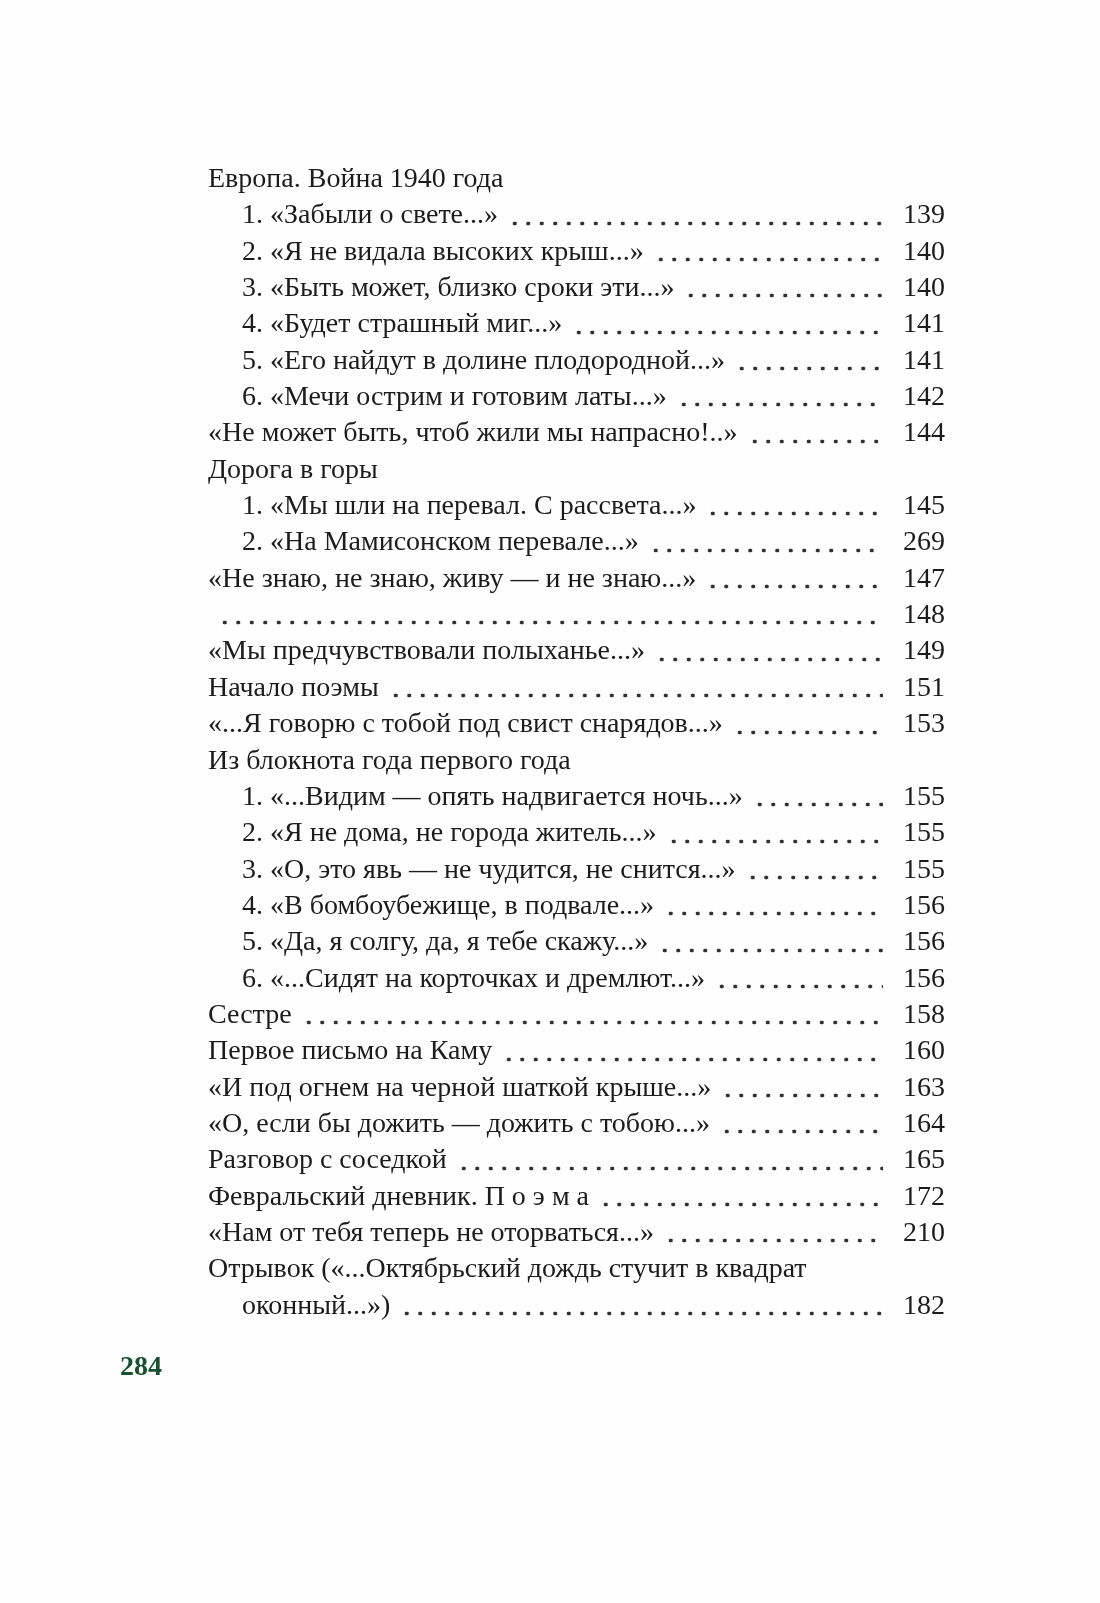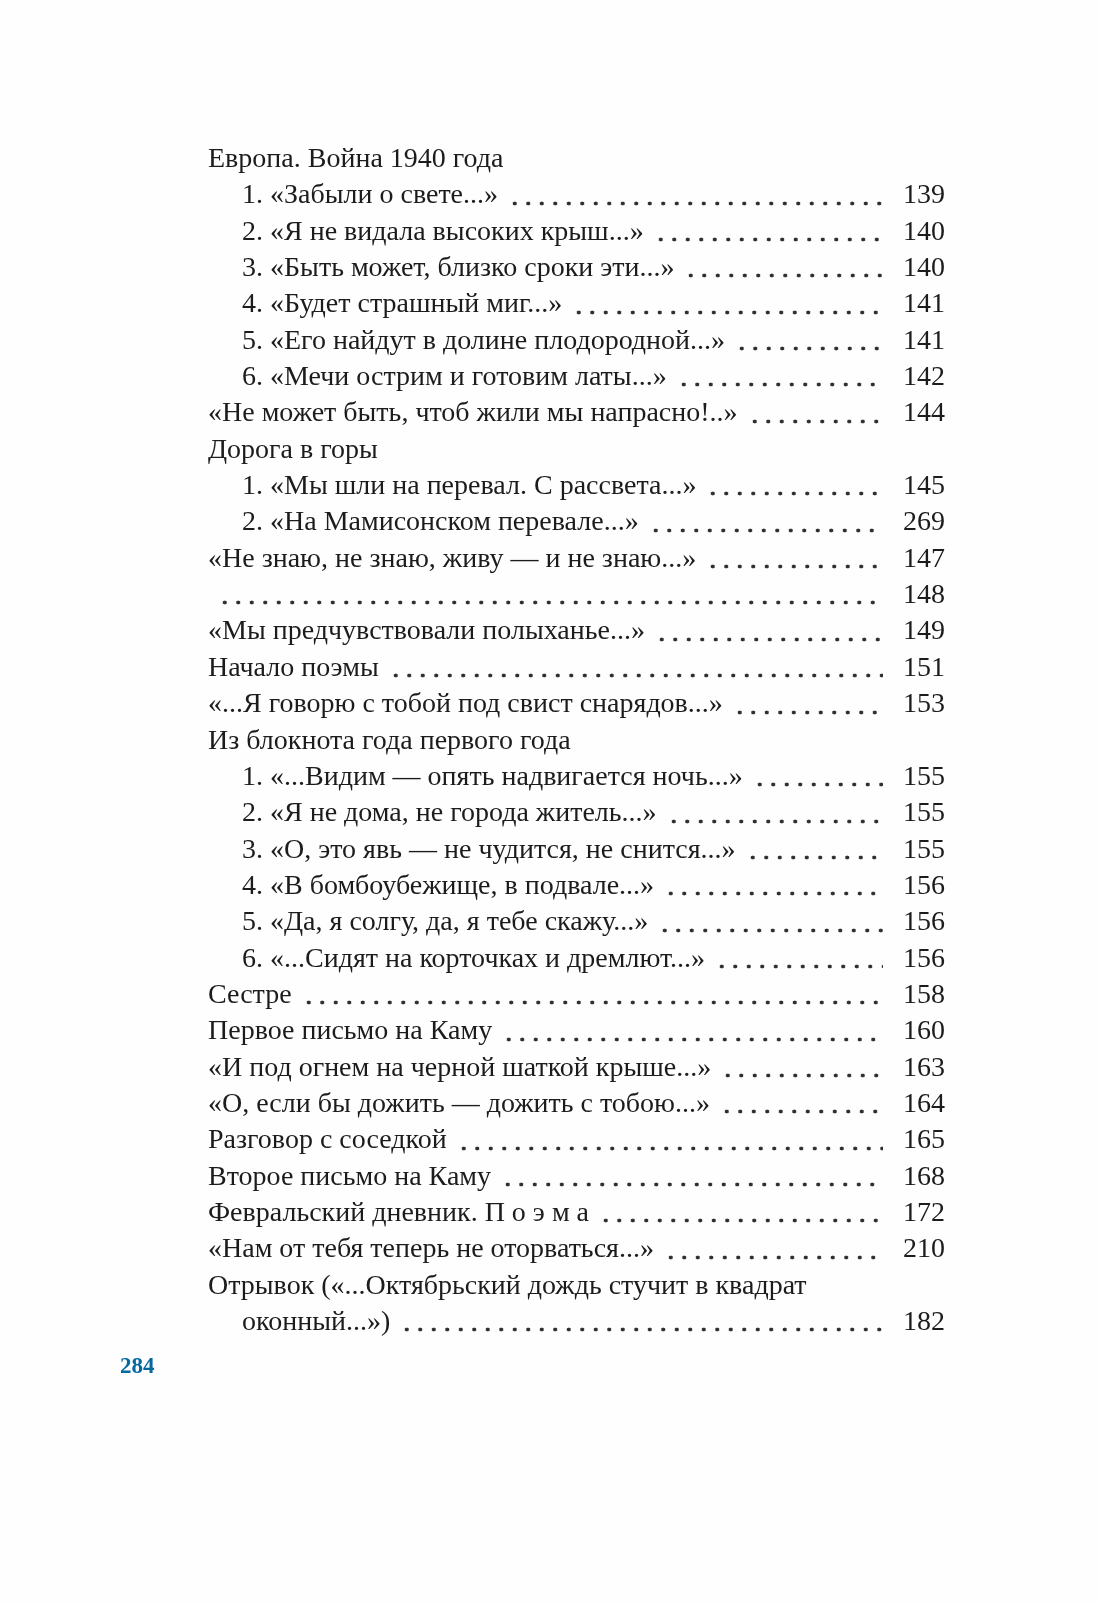--- a/index.html
+++ b/index.html
@@ -19,21 +19,21 @@
 
   .book-page {
     position: absolute;
     inset: 0;
     background: #fefefe;
   }
 
   .toc {
     position: absolute;
     left: 208px;
-    top: 140px;
+    top: 160px;
     width: 737px;
   }
 
   .toc-row {
     display: flex;
     align-items: baseline;
     line-height: 36.35px;
     height: 36.35px;
     font-size: 28px;
     white-space: nowrap;
@@ -53,24 +53,24 @@
     background-repeat: repeat-x;
     background-position: left 2px bottom 7px;
   }
 
   .toc-page { flex: 0 0 auto; margin-left: 16px; }
 
   .folio {
     position: absolute;
     left: 120px;
     top: 1348px;
-    font-size: 23px;
+    font-size: 28px;
     line-height: 36.35px;
     font-weight: bold;
-    color: #0369a1;
+    color: #14532d;
   }
 </style>
 </head>
 <body>
 
 <div class="book-page">
   <div class="folio">284</div>
 
   <div class="toc" id="toc">
       <div class="toc-row indent-0">
@@ -203,25 +203,20 @@
     <span class="toc-text">«О, если бы дожить — дожить с тобою...»</span>
     <span class="leader"></span>
     <span class="toc-page">164</span>
   </div>
       <div class="toc-row indent-0">
     <span class="toc-text">Разговор с соседкой</span>
     <span class="leader"></span>
     <span class="toc-page">165</span>
   </div>
       <div class="toc-row indent-0">
-    <span class="toc-text">Второе письмо на Каму</span>
-    <span class="leader"></span>
-    <span class="toc-page">168</span>
-  </div>
-      <div class="toc-row indent-0">
     <span class="toc-text">Февральский дневник. П о э м а</span>
     <span class="leader"></span>
     <span class="toc-page">172</span>
   </div>
       <div class="toc-row indent-0">
     <span class="toc-text">«Нам от тебя теперь не оторваться...»</span>
     <span class="leader"></span>
     <span class="toc-page">210</span>
   </div>
       <div class="toc-row indent-0">

